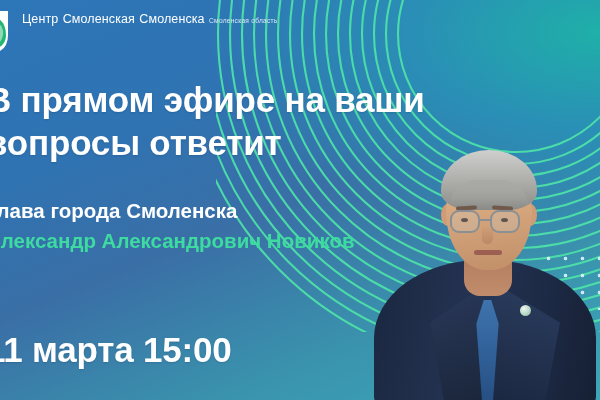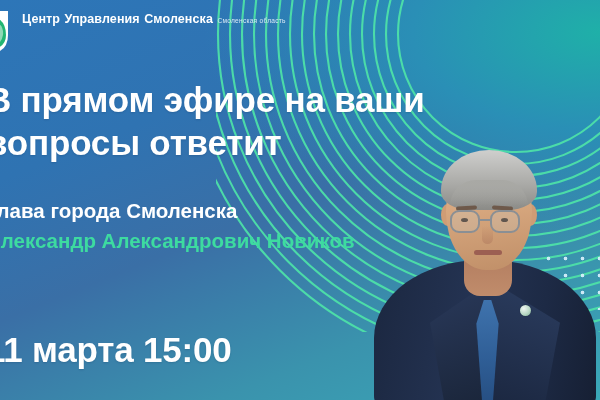--- a/index.html
+++ b/index.html
@@ -140,21 +140,21 @@
 
   
   .logo {
     position:absolute; left:-14px; top:8px;
     display:flex; align-items:flex-start; gap:8px;
   }
   .logo-mark { width:28px; height:46px; flex:0 0 auto; }
   .logo-text { padding-top:1px; }
   .logo-line {
     color:#ffffff;
-    font-size:12.5px; font-weight:700;
+    font-size:12.5px; font-weight:400;
     line-height:13.6px; letter-spacing:.1px;
     white-space:nowrap;
   }
   .logo-region {
     margin-top:6px;
     color:#d9e9f5;
     font-size:6.6px; font-weight:400;
     letter-spacing:.25px; white-space:nowrap;
   }
 
@@ -249,21 +249,21 @@
   <div class="logo">
     <span class="logo-mark">
       <svg viewBox="0 0 28 46" aria-hidden="true">
         <path d="M2 3 L22 3 L22 27 Q22 40 12 44 Q2 40 2 27 Z" fill="#ffffff"></path>
         <path d="M7 8 Q20 12 20 27 Q20 36 12 40 Q7 34 7 22 Z" fill="#22b573"></path>
         <path d="M9 13 Q18 17 17 27 Q16 33 12 36 Q10 30 9 21 Z" fill="#8fd9b6"></path>
       </svg>
     </span>
     <span class="logo-text">
       <span class="logo-line">Центр</span>
-      <span class="logo-line">Управления</span>
+      <span class="logo-line">Смоленская</span>
       <span class="logo-line">Смоленска</span>
       <span class="logo-region">Смоленская область</span>
     </span>
   </div>
 
   <div class="headline">
     <span>В прямом эфире на ваши</span>
     <span>вопросы ответит</span>
   </div>
 

